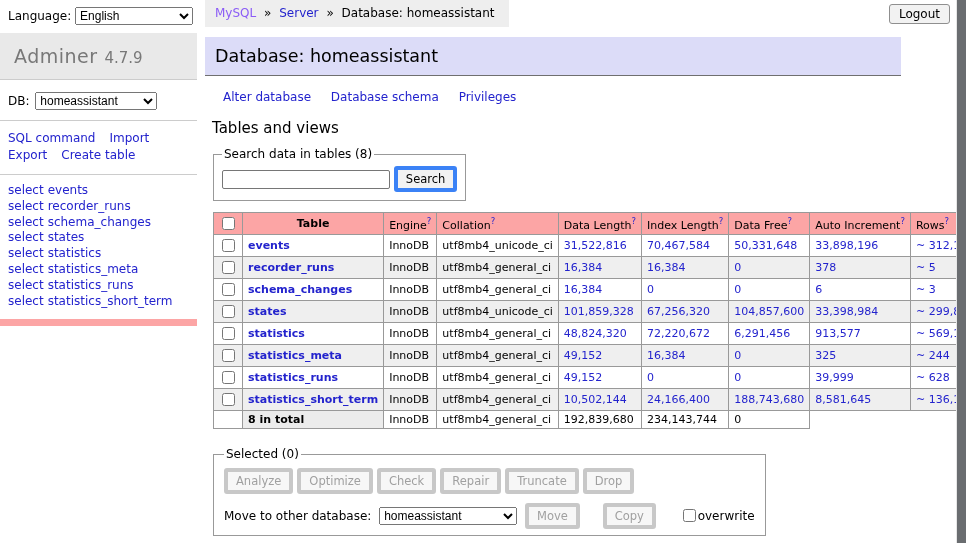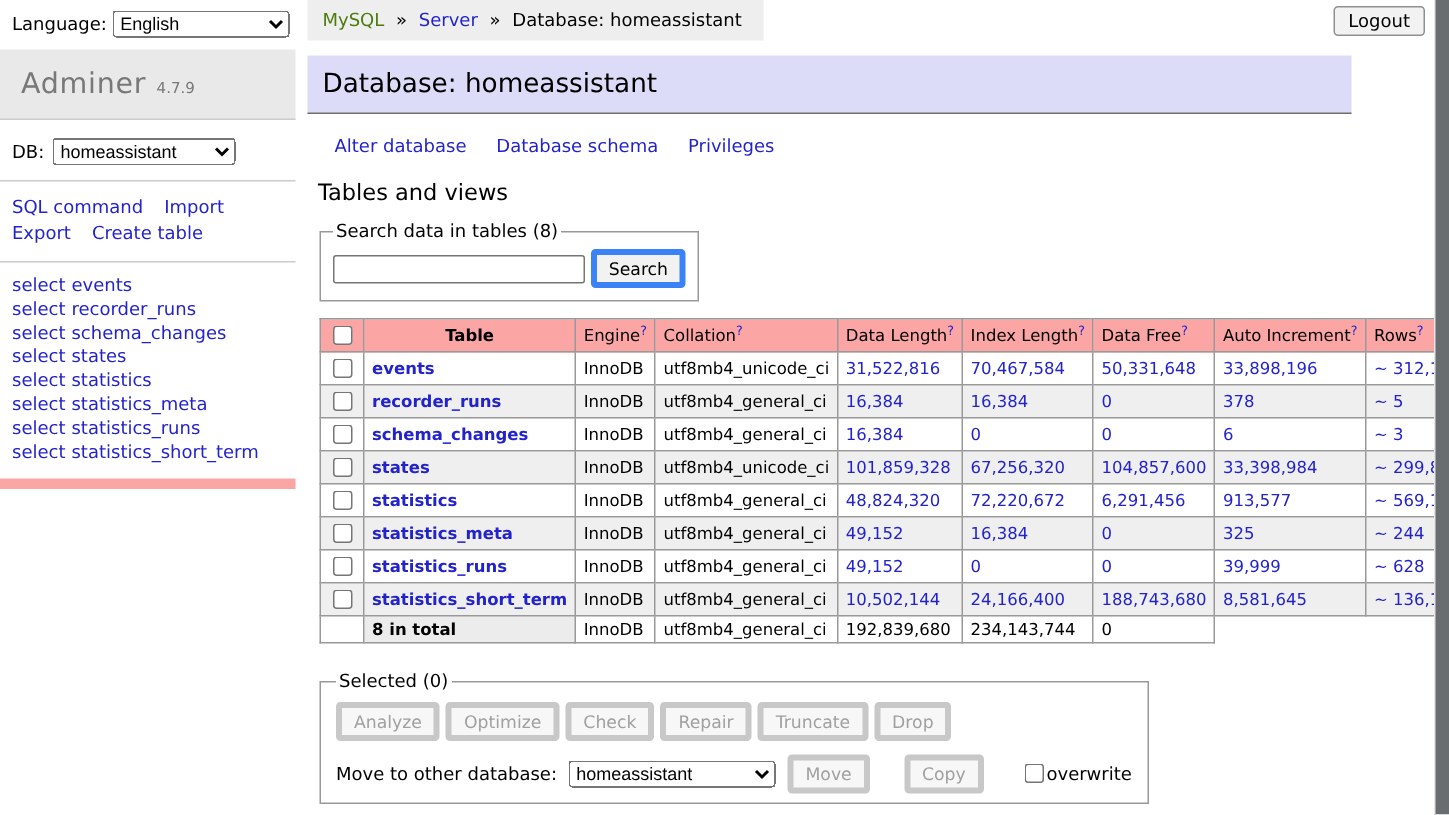--- a/index.html
+++ b/index.html
@@ -20,42 +20,42 @@
     position: absolute; left: 0; top: 0; bottom: 0; width: 197px;
     background: #fff;
   }
   .lang-row { padding: 7px 8px 6px 8px; white-space: nowrap; }
   .lang-row select { width: 118px; font-size: 12px; }
   .logo-block {
     background: #e9e9e9; border-bottom: 1px solid #ccc;
     padding: 12px 8px 12px 14px; margin-top: 2px;
   }
   .logo-name { color: #787878; font-size: 19px; letter-spacing: 0.5px; }
-  .logo-version { color: #787878; font-size: 10px; margin-left: 3px; }
+  .logo-version { color: #787878; font-size: 15px; margin-left: 3px; }
   .db-row { padding: 12px 8px 10px 8px; border-bottom: 1px solid #ccc; white-space: nowrap; }
   .db-row select { width: 122px; font-size: 12px; margin-left: 2px; }
   .sidebar-actions { padding: 9px 8px 10px 8px; border-bottom: 1px solid #ccc; line-height: 17px; }
   .sidebar-actions a { margin-right: 14px; white-space: nowrap; }
   .sidebar-tables { padding: 8px 8px 10px 8px; border-bottom: 7px solid #fca5a5; }
   .table-link { line-height: 15.8px; white-space: nowrap; }
   .table-link a { margin-right: 4px; }
 
   
   #scrollbar {
     position: absolute; right: 0; top: 0; bottom: 0; width: 10px;
     background: #6a6d70; border-left: 1px solid #e6e6e6;
   }
 
   
   #main { position: absolute; left: 197px; top: 0; width: 759px; height: 543px; padding: 0 0 0 8px; }
   #breadcrumb {
     display: inline-block; background: #eee; padding: 6px 14px 7px 10px;
     white-space: nowrap;
   }
-  #breadcrumb .crumb-root { color: #4d7c0f; }
+  #breadcrumb .crumb-root { color: #8b5cf6; }
   #breadcrumb .sep { color: #000; margin: 0 4px; }
   #logout-btn {
     position: absolute; top: 4px; right: 16px;
     font-size: 12px; padding: 2px 9px;
     background: #f2f2f2; border: 1px solid #8f8f8f; border-radius: 3px;
     font-family: inherit; cursor: pointer;
   }
   h2#page-title {
     margin: 10px 55px 0 0; padding: 9px 10px;
     background: #dcdcf8; border-bottom: 1px solid #6f6f6f;

